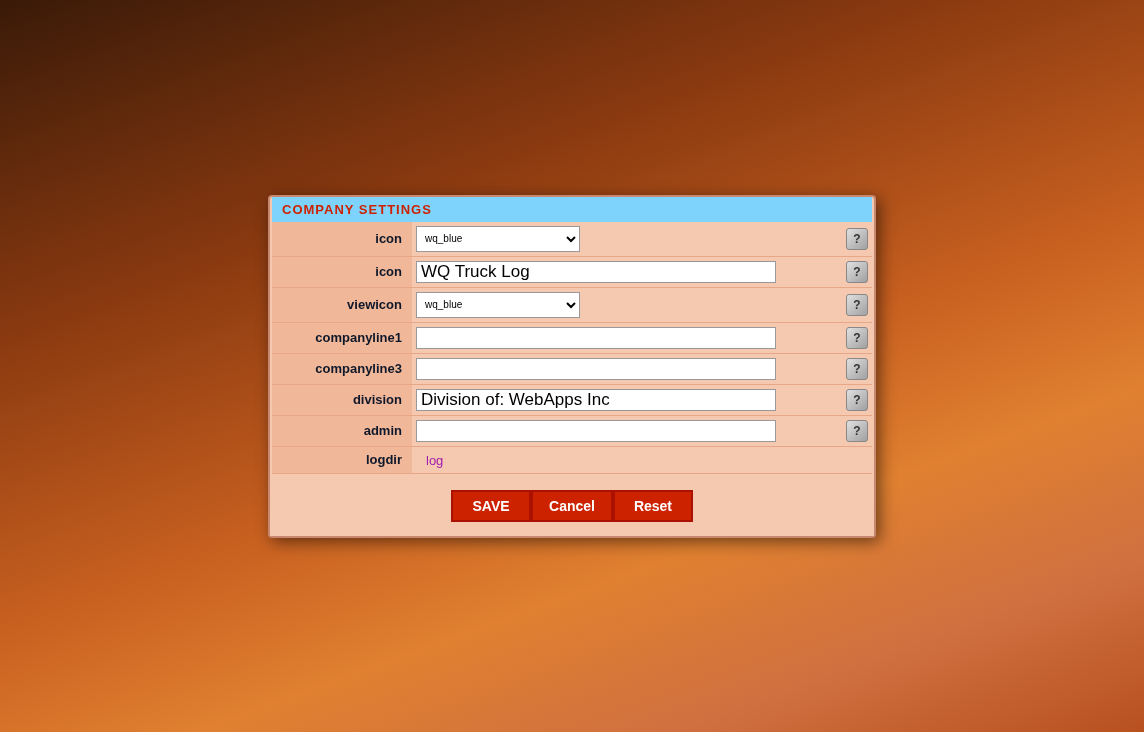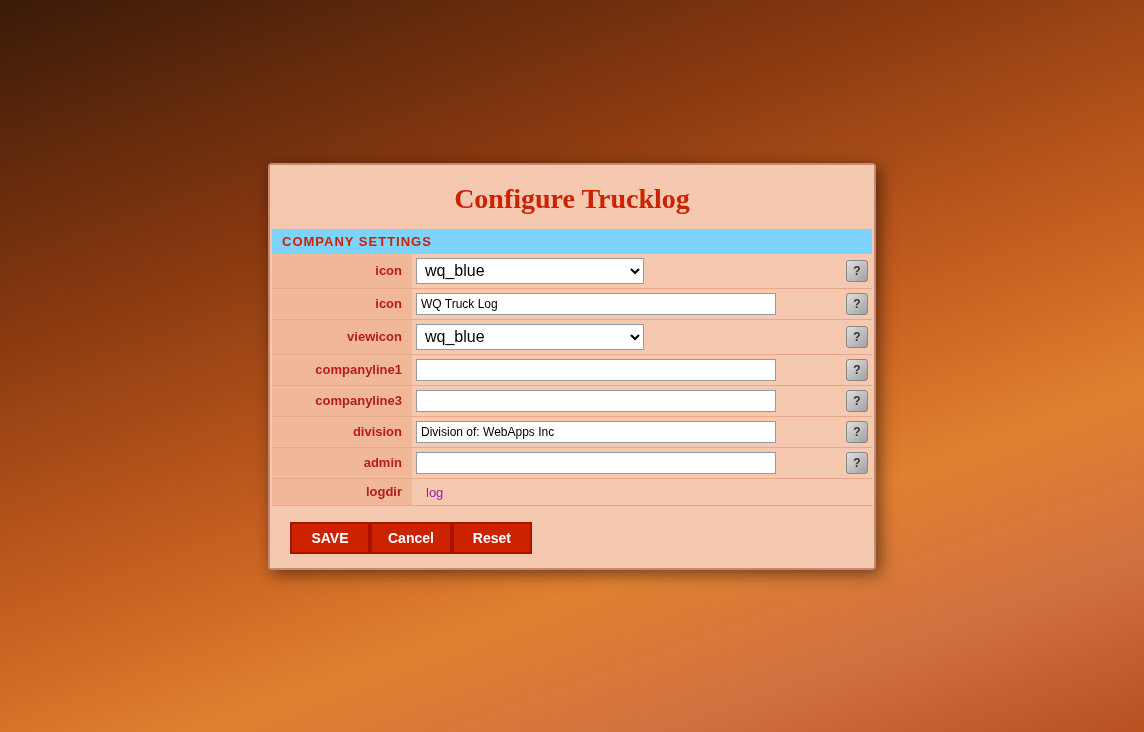--- a/index.html
+++ b/index.html
@@ -60,21 +60,21 @@
 
     .form-table tr {
       border-bottom: 1px solid #e8a888;
     }
 
     .form-table td.label-cell {
       text-align: right;
       padding: 5px 10px 5px 5px;
       font-size: 13px;
       font-weight: bold;
-      color: #b91c1c;
+      color: #0f172a;
       width: 140px;
       background: #f0b898;
       white-space: nowrap;
     }
 
     .form-table td.input-cell {
       padding: 4px 4px;
       background: #f5c8b0;
     }
 
@@ -83,30 +83,30 @@
       padding: 4px 4px;
       background: #f5c8b0;
       vertical-align: middle;
     }
 
     .text-input {
       width: 360px;
       height: 22px;
       border: 1px solid #999;
       padding: 2px 4px;
-      font-size: 12px;
+      font-size: 17px;
       background: white;
     }
 
     .select-input {
-      width: 228px;
+      width: 164px;
       height: 26px;
       border: 1px solid #999;
       padding: 2px 4px;
-      font-size: 16px;
+      font-size: 10px;
       background: white;
     }
 
     .logdir-text {
       padding: 5px 10px;
       font-size: 13px;
       color: #a21caf;
     }
 
     .help-btn {
@@ -122,21 +122,21 @@
       display: flex;
       align-items: center;
       justify-content: center;
       flex-shrink: 0;
     }
 
     .dialog-footer {
       background: #f5c8b0;
       padding: 14px 20px;
       display: flex;
-      justify-content: flex-start;
+      justify-content: center;
       align-items: center;
     }
 
     .action-btn {
       min-width: 80px;
       height: 32px;
       background: #cc2200;
       color: white;
       border: 2px solid #aa1100;
       font-size: 14px;
@@ -147,21 +147,20 @@
 
     
     .dialog-body::-webkit-scrollbar { width: 10px; }
     .dialog-body::-webkit-scrollbar-track { background: #ddd; }
     .dialog-body::-webkit-scrollbar-thumb { background: #aaa; border: 1px solid #888; }
   </style>
 </head>
 <body>
 
 <div class="dialog">
-  <div class="dialog-title">Configure Trucklog</div>
 
   <div class="dialog-body">
 
     <div class="section-header">COMPANY SETTINGS</div>
 
     <table class="form-table">
 
       <tbody>
           <tr>
         <td class="label-cell">icon</td>

